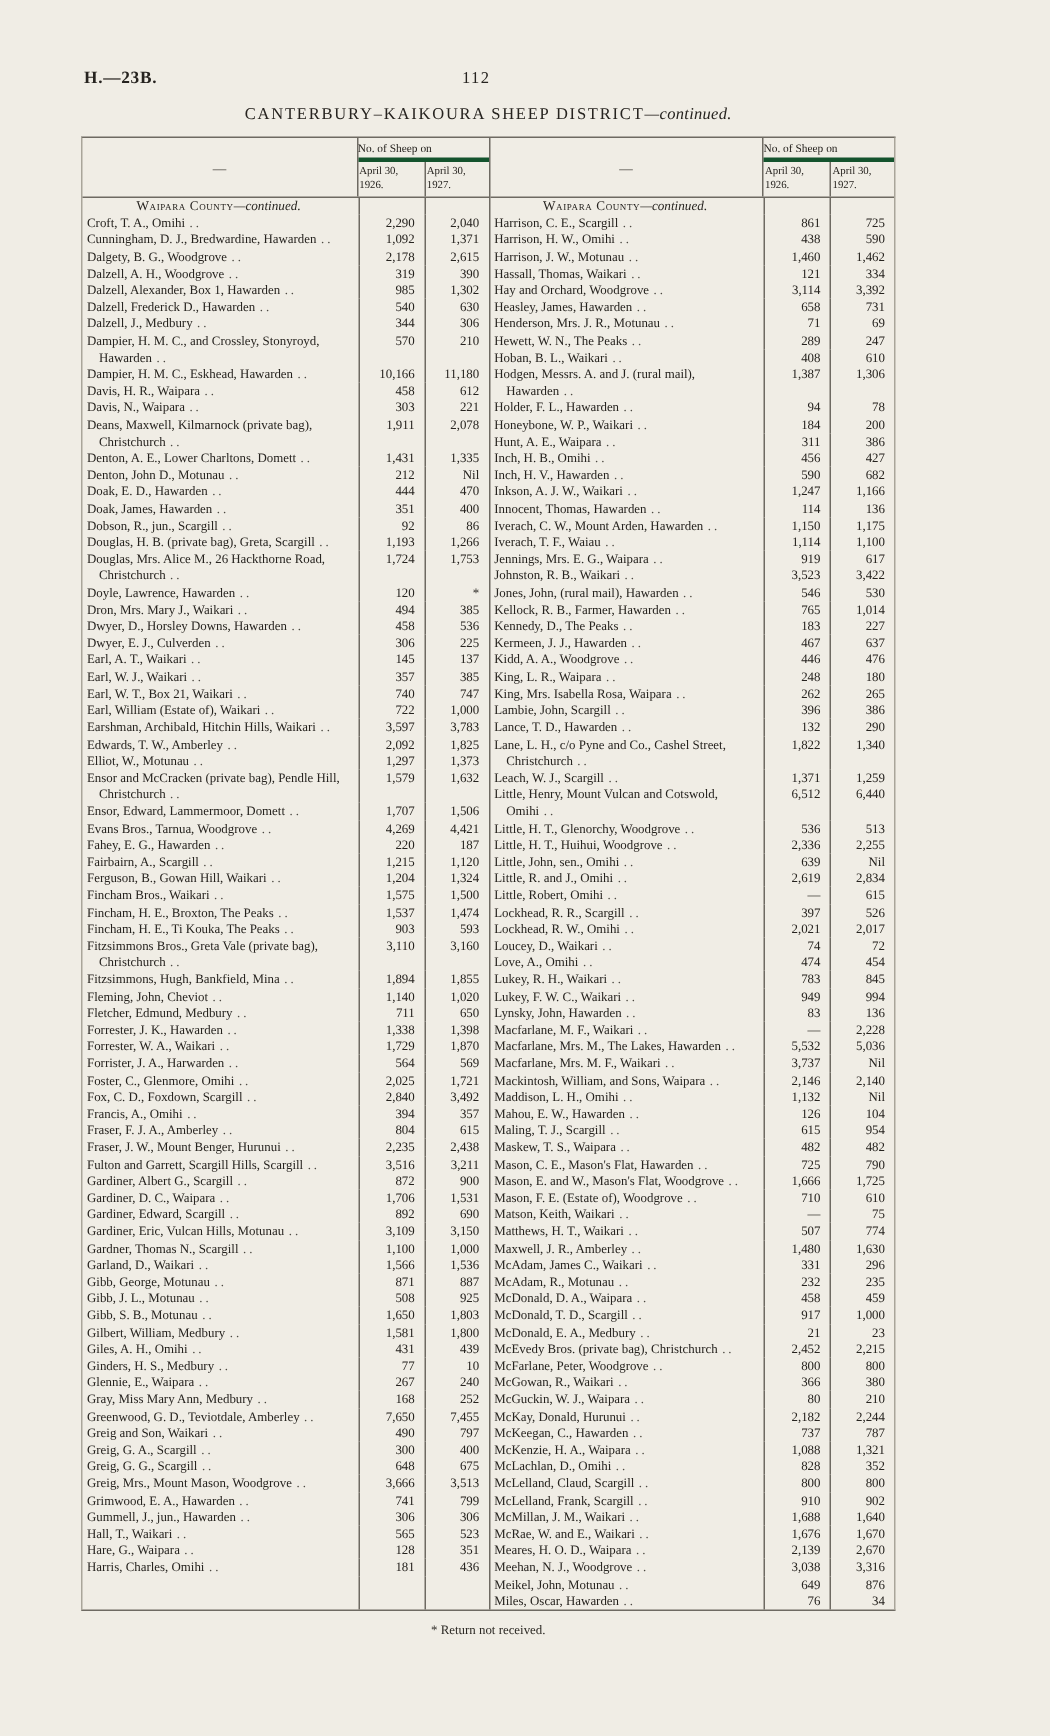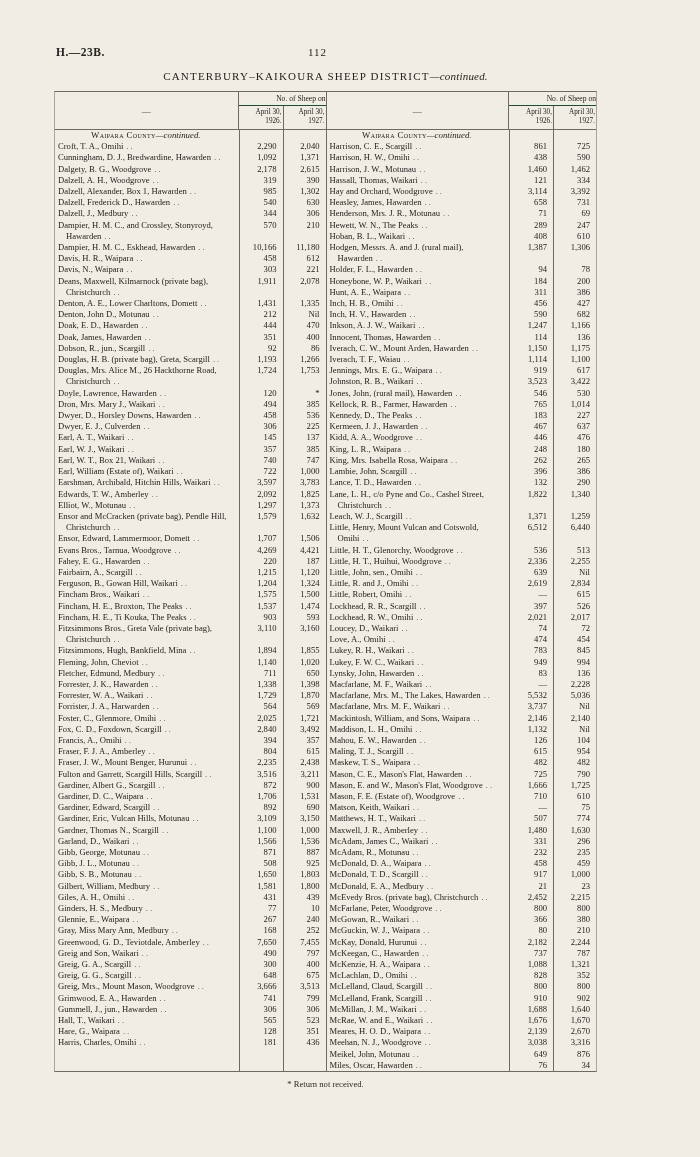--- a/index.html
+++ b/index.html
@@ -24,23 +24,23 @@
     border-top:1px solid #6e6a62; border-bottom:1px solid #6e6a62;
     border-left:1px solid #a9a59a; border-right:1px solid #a9a59a;
     background:#f0ede5;
   }
   .half { width:50%; display:flex; flex-direction:column; box-sizing:border-box; }
   .half.right { border-left:1px solid #6e6a62; }
 
   .thead { display:grid; grid-template-columns:1fr 88px; border-bottom:1px solid #6e6a62; }
   .name-h { display:flex; align-items:center; justify-content:center; font-size:9px; color:#3a3731; }
   .nums-h { border-left:1px solid #6e6a62; }
-  .group-h { text-align:right; font-size:7.6px; padding:2px 0 2px; border-bottom:1px solid #14532d; }
+  .group-h { text-align:left; font-size:7.6px; padding:2px 0 2px; border-bottom:3px solid #14532d; }
   .dates { display:grid; grid-template-columns:44px 43px; }
-  .date { font-size:7.2px; text-align:right; padding:2px 1px 3px; line-height:1.25; }
+  .date { font-size:7.2px; text-align:left; padding:2px 1px 3px; line-height:1.25; }
   .date + .date { border-left:1px solid #6e6a62; }
 
   .tbody { display:flex; flex-direction:column; flex:1; }
   .trow { display:grid; grid-template-columns:1fr 44px 43px; flex:none; }
   .trow.filler { flex:1; min-height:0; }
   .cell-name {
     font-size:8.6px; line-height:11.2px;
     padding-left:11px; text-indent:-8px; padding-right:2px;
     white-space:normal;
   }

